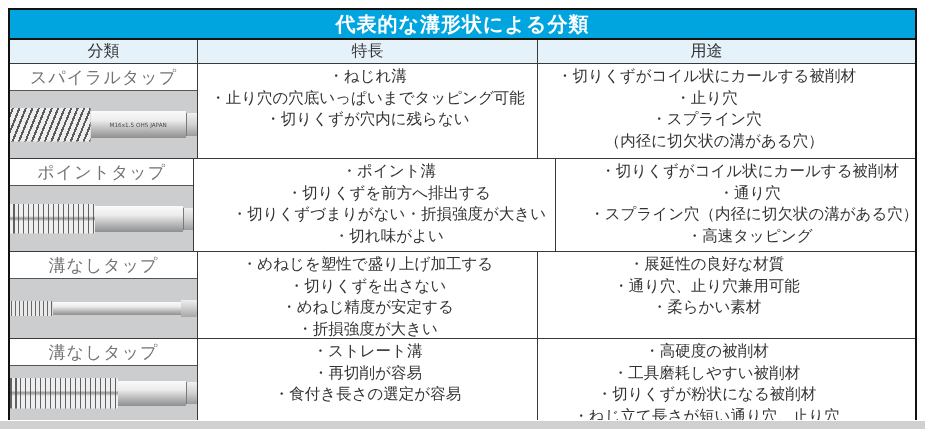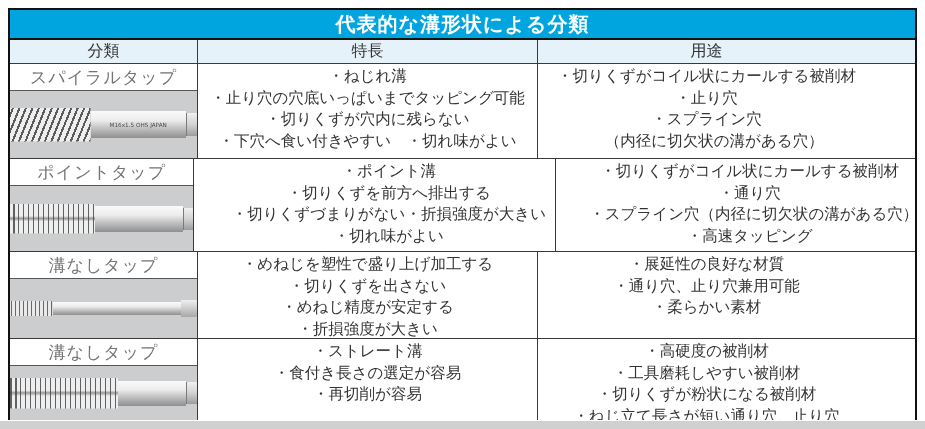--- a/index.html
+++ b/index.html
@@ -82,21 +82,20 @@
                 <span class="marking">M16x1.5 OHS JAPAN</span>
               </span>
               <span class="t-sq" style="width: 22px; height: 23px;"></span>
             </div>
           </div>
     </div>
     <div class="cell c2 text">
           <div class="line">・ねじれ溝</div>
           <div class="line">・止り穴の穴底いっぱいまでタッピング可能</div>
           <div class="line">・切りくずが穴内に残らない</div>
-          <div class="line">・下穴へ食い付きやすい　・切れ味がよい</div>
         </div>
     <div class="cell c3 text">
           <div class="line">・切りくずがコイル状にカールする被削材</div>
           <div class="line">・止り穴</div>
           <div class="line">・スプライン穴</div>
           <div class="line">　（内径に切欠状の溝がある穴）</div>
         </div>
   </div>
 
   <div class="row" style="height: 92px; gap: 28px;">
@@ -154,22 +153,22 @@
       <div class="photo" style="height: 54px;">
             <div class="tap">
               <span class="t-thread" style="width: 118px; height: 31px; background: linear-gradient(rgba(255, 255, 255, 0) 40%, rgba(70, 70, 70, 0.5) 48%, rgba(255, 255, 255, 0) 58%), repeating-linear-gradient(90deg, rgba(70, 70, 70, 0.8) 0px, rgba(70, 70, 70, 0.8) 1.5px, rgba(240, 240, 240, 0.95) 1.5px, rgba(240, 240, 240, 0.95) 5px);"></span>
               <span class="t-shank" style="width: 68px; height: 25px;"></span>
               <span class="t-sq" style="width: 20px; height: 22px;"></span>
             </div>
           </div>
     </div>
     <div class="cell c2 text">
           <div class="line">・ストレート溝</div>
+          <div class="line">・再切削が容易</div>
           <div class="line">・食付き長さの選定が容易</div>
-          <div class="line">・再切削が容易</div>
         </div>
     <div class="cell c3 text">
           <div class="line">・高硬度の被削材</div>
           <div class="line">・工具磨耗しやすい被削材</div>
           <div class="line">・切りくずが粉状になる被削材</div>
           <div class="line">・ねじ立て長さが短い通り穴、止り穴</div>
         </div>
   </div>
 </div>
 </div>

